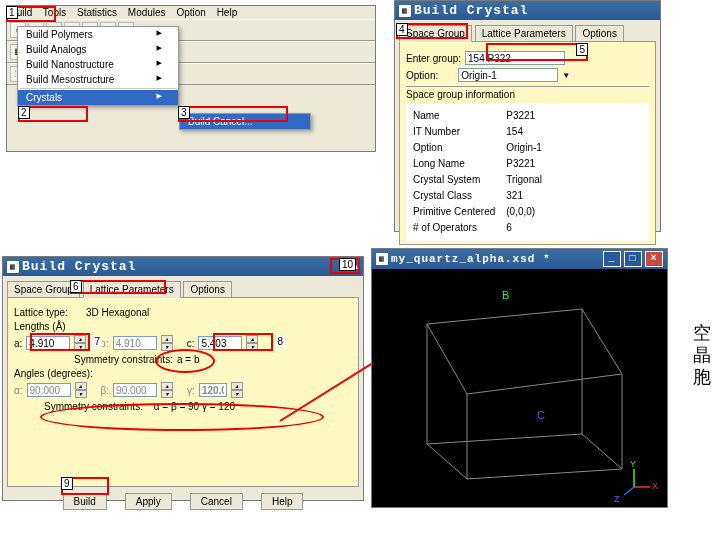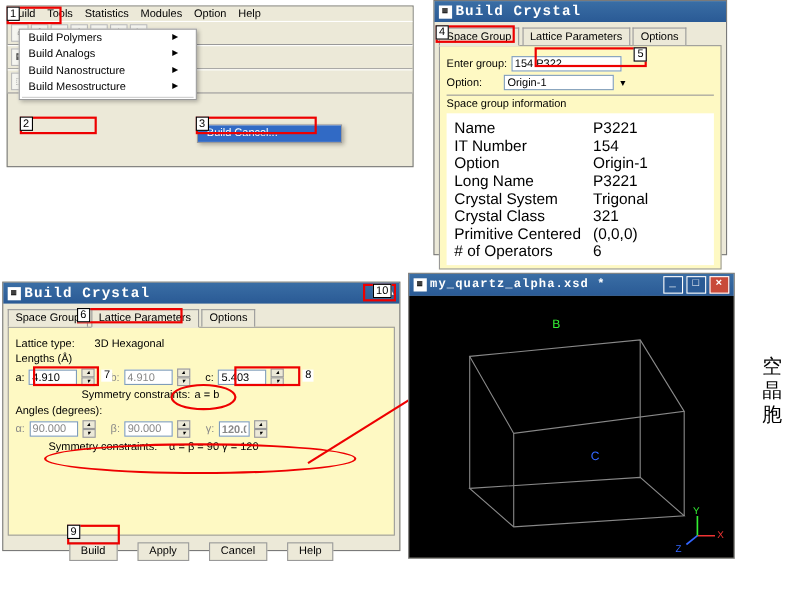--- a/index.html
+++ b/index.html
@@ -20,21 +20,21 @@
 .tab{display:inline-block;border:1px solid #999;border-bottom:none;padding:2px 6px;font-size:10px;background:#ece9d8;position:relative;top:1px}
 .tab.active{background:#ece9d8;border-bottom:1px solid #ece9d8}
 .panel{border:1px solid #999;margin:0 4px;padding:6px;background:#fef9c3}
 .row{display:flex;align-items:center;margin:3px 0;font-size:10px;gap:4px}
 .inp{background:#fff;border:1px solid #7f9db9;padding:1px 2px;font-size:10px;height:14px;box-sizing:border-box}
 .spin{display:inline-flex;flex-direction:column;width:12px}
 .spin i{height:6px;border:1px solid #999;font-size:6px;line-height:6px;text-align:center;background:#ece9d8}
 .btn{background:#ece9d8;border:1px solid #999;padding:2px 10px;font-size:10px;cursor:pointer}
 .redbox{position:absolute;border:2px solid #e00;box-sizing:border-box}
 .redbox .num{position:absolute;background:#fff;color:#000;font-size:10px;padding:0 2px;left:-2px;top:-2px;border:1px solid #000}
-.info{font-size:14px;line-height:12px}
+.info{font-size:10px;line-height:12px}
 .info td:first-child{padding-right:8px;white-space:nowrap}
 .viewer{background:#000;position:relative}
 .redcircle{position:absolute;border:2px solid #e00;border-radius:50%}
 .redarrow{position:absolute;height:2px;background:#e00;transform-origin:left center}
 .redarrow::after{content:"";position:absolute;right:-1px;top:-4px;border:5px solid transparent;border-left:10px solid #e00}
 .cjk{position:absolute;font-size:18px;font-family:SimSun,serif}
 .greybox{background:#fff;padding:4px;font-size:9px}
 svg.cube{position:absolute}
 </style>
 </head>
@@ -57,20 +57,21 @@
   </div>
   <div class="toolbar">
     <span class="tb" style="color:#888">⬚</span><span class="tb" style="color:#888">⬚</span><span class="tb" style="color:#888">⬚</span><span class="tb">⊕</span><span class="tb" style="color:#888">⬚</span>
   </div>
   <div class="dropdown" style="position:absolute;left:10px;top:20px;width:160px">
     <div class="item arrow">Build Polymers</div>
     <div class="item arrow">Build Analogs</div>
     <div class="item arrow">Build Nanostructure</div>
     <div class="item arrow">Build Mesostructure</div>
     <div style="border-top:1px solid #ccc;margin:1px 2px"></div>
+    <div class="item arrow hl">Crystals</div>
   </div>
   <div class="dropdown" style="position:absolute;left:172px;top:107px;width:130px">
     <div class="item hl">Build Cancel...</div>
   </div>
 </div>
 <div class="redbox" style="left:6px;top:6px;width:50px;height:16px">
     <span class="num">1</span>
   </div>
 <div class="redbox" style="left:18px;top:106px;width:70px;height:16px">
     <span class="num">2</span>

